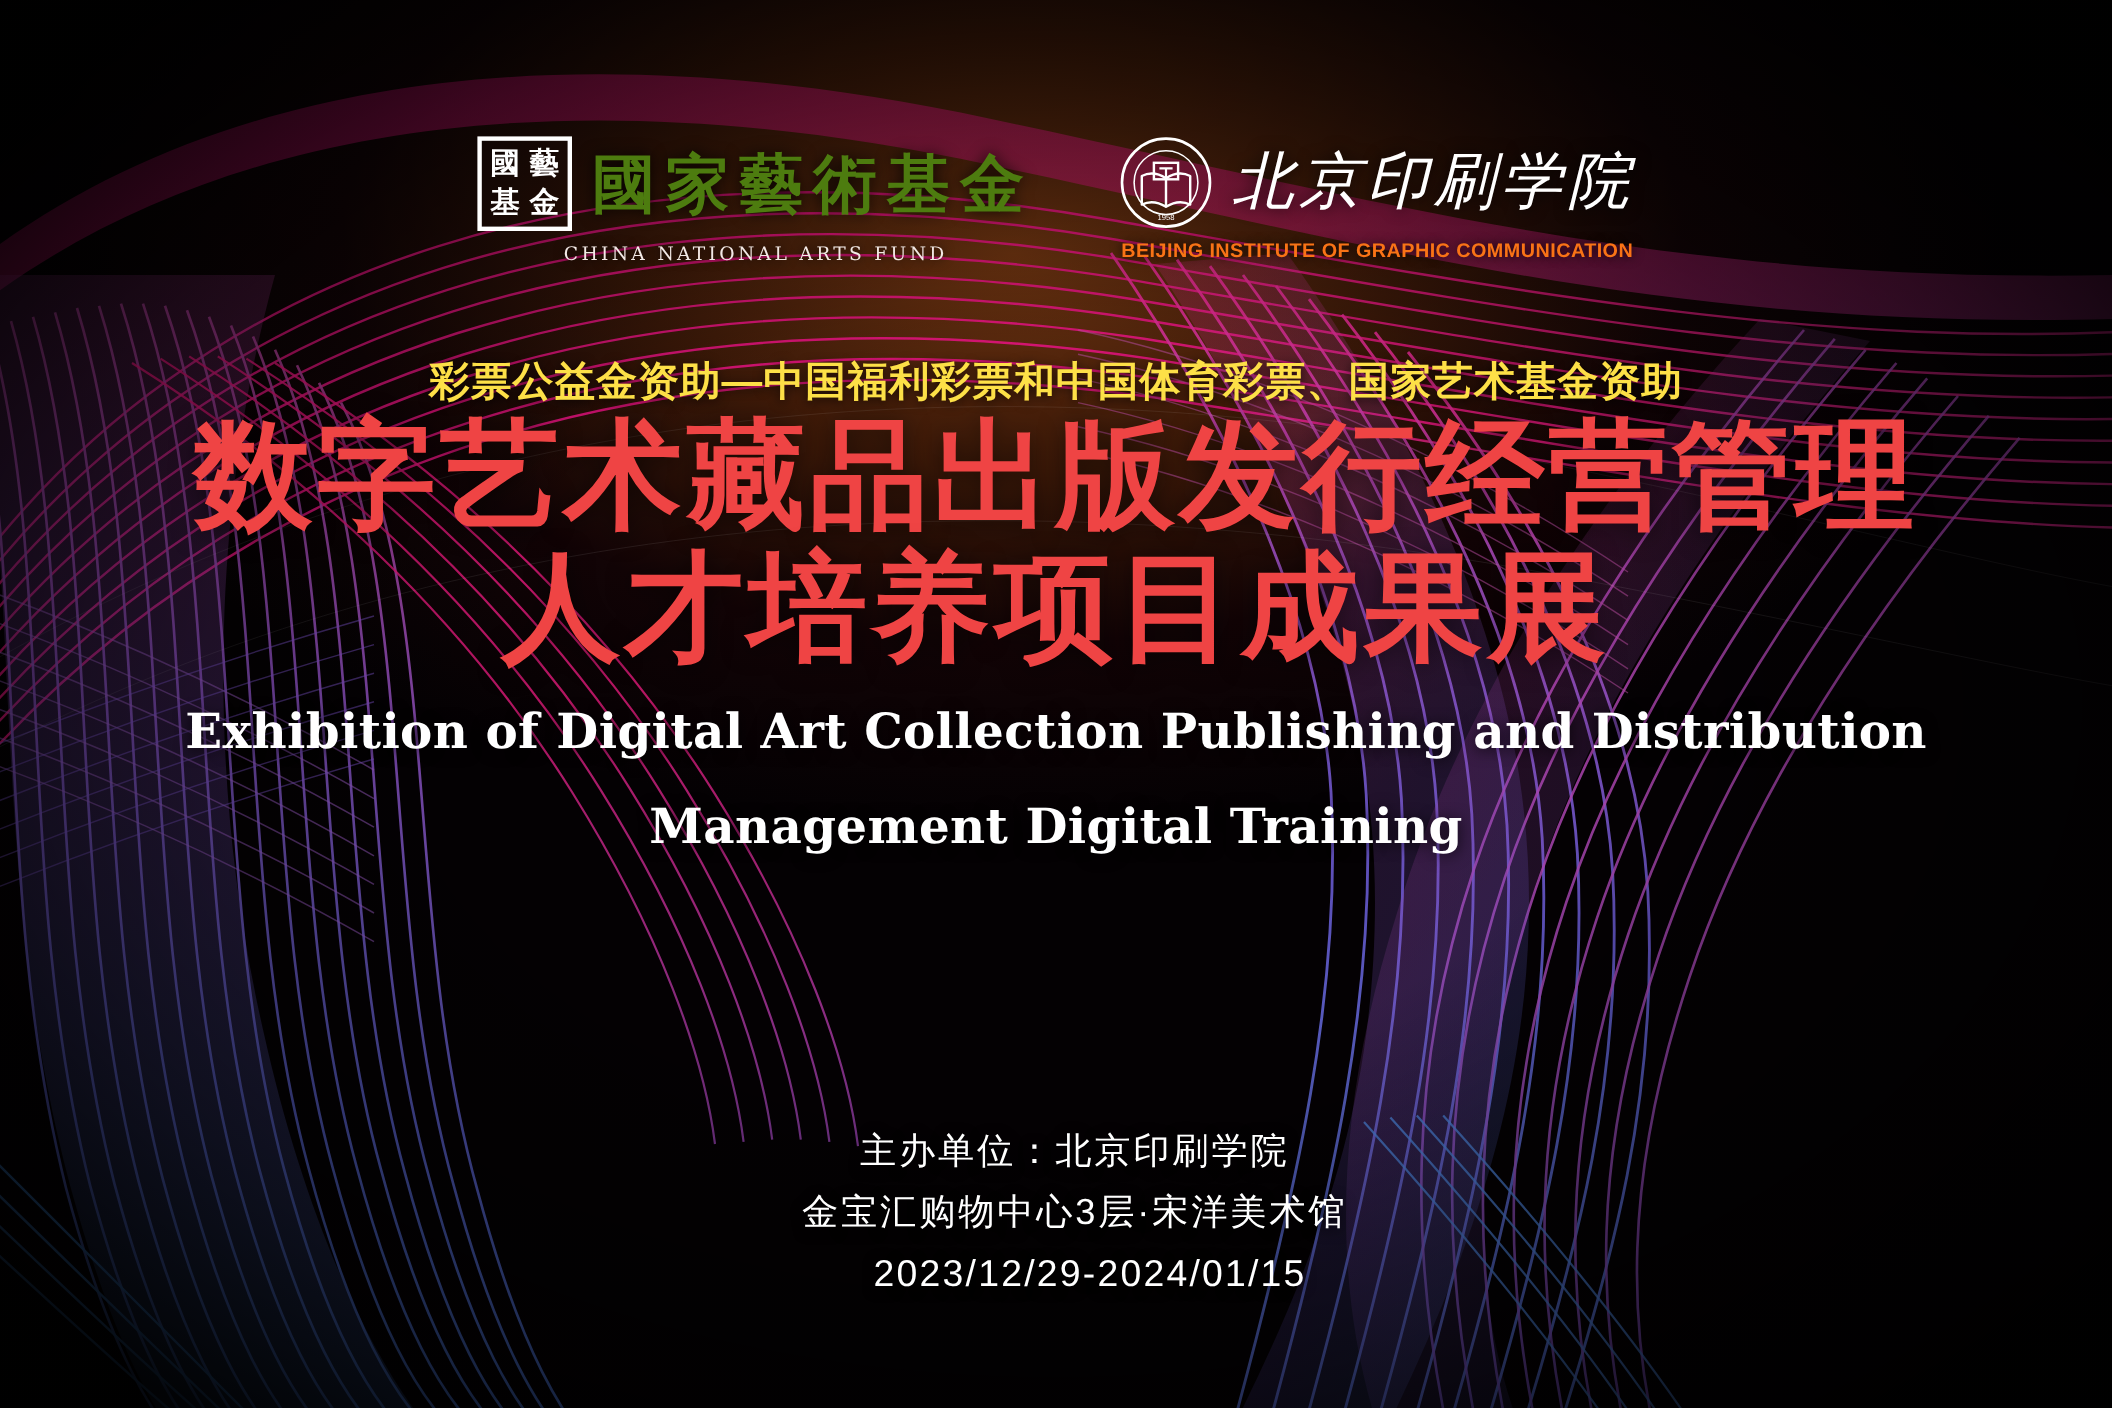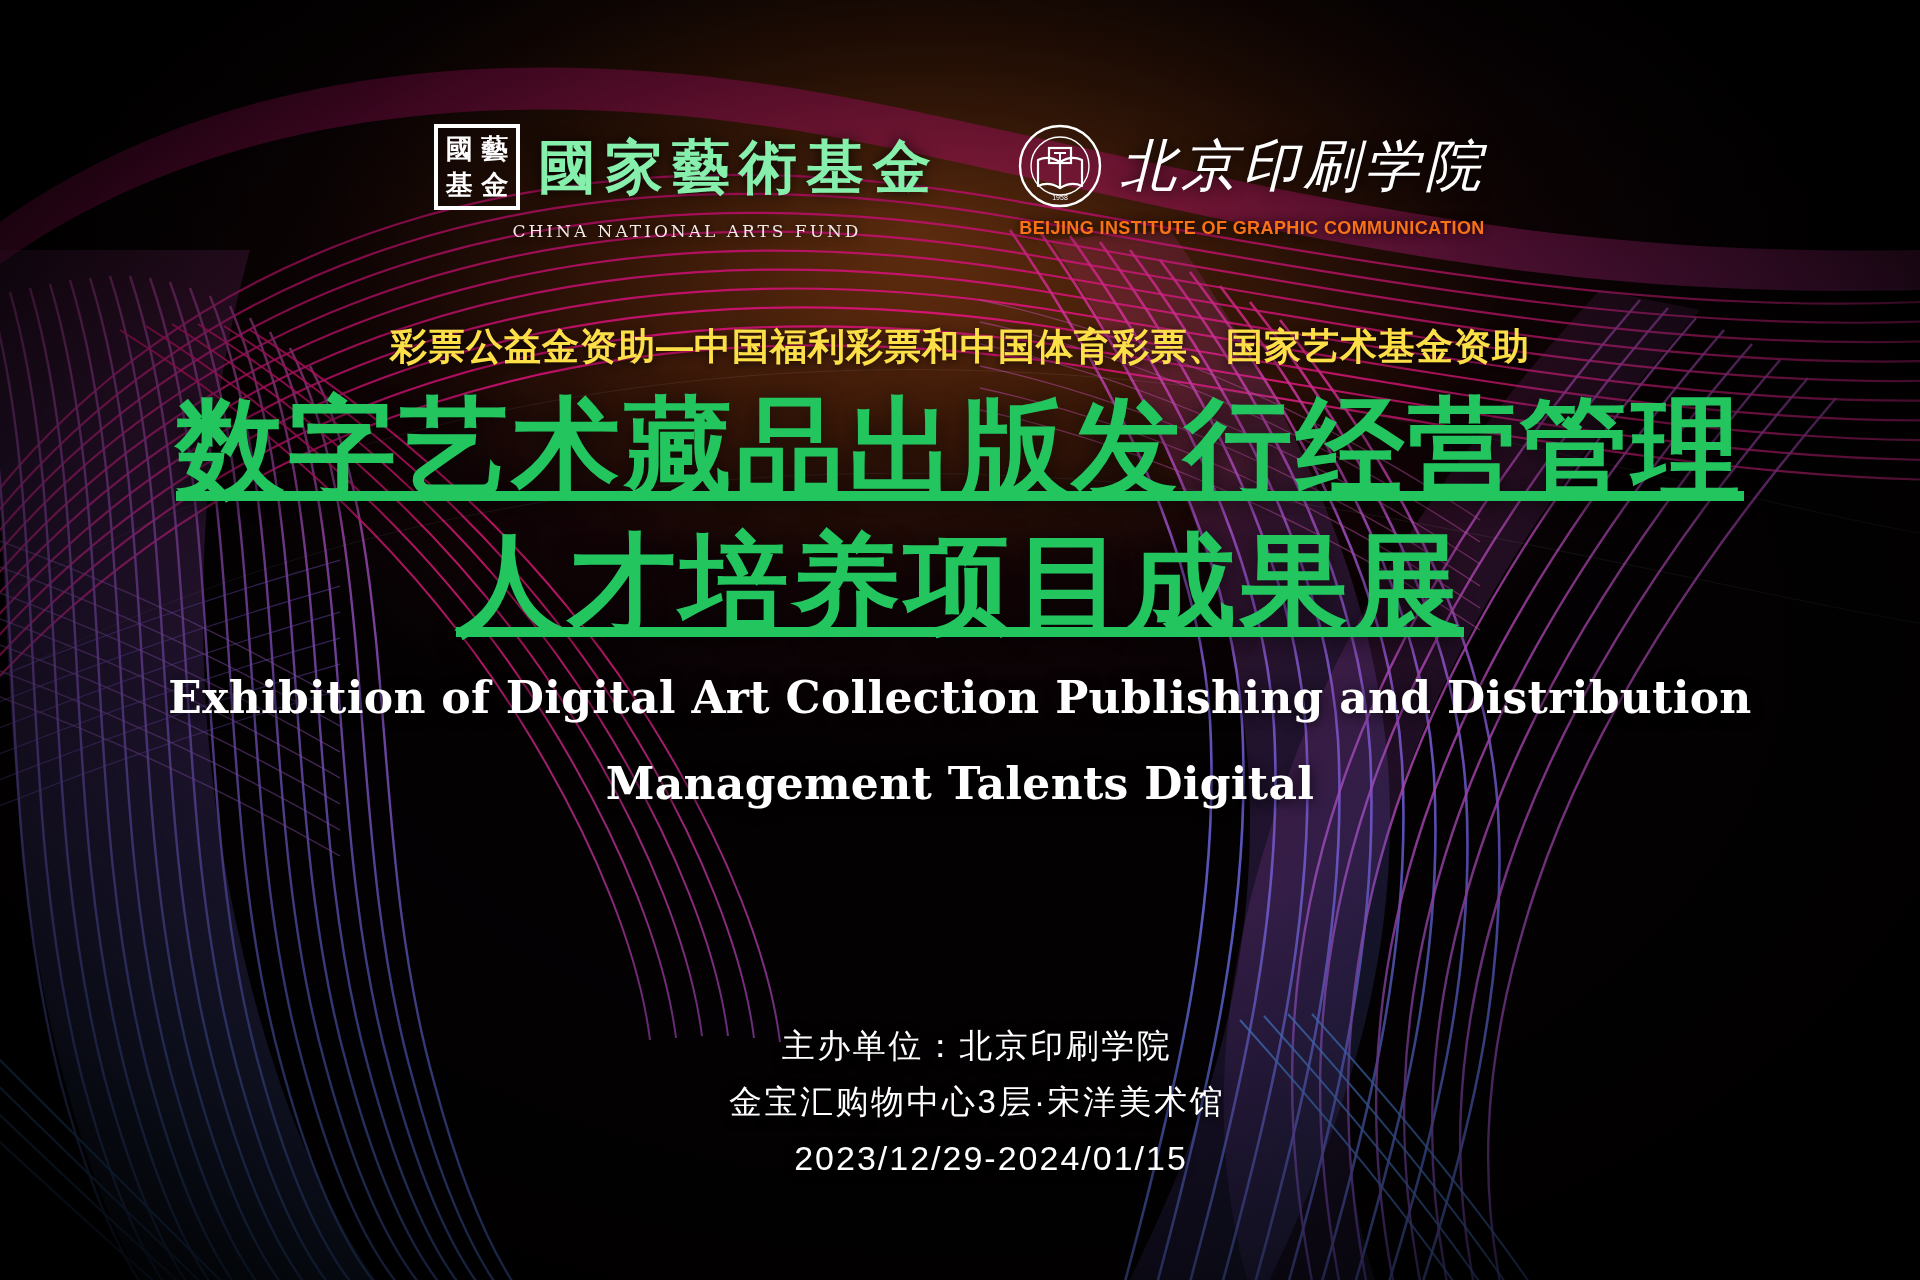--- a/index.html
+++ b/index.html
@@ -50,21 +50,21 @@
     display:grid; grid-template-columns:1fr 1fr; grid-template-rows:1fr 1fr;
     padding:5px; gap:3px;
   }
   .seal span {
     display:block;
     color:#fff; font-family:"DejaVu Serif","Liberation Serif",serif;
     font-size:27px; line-height:32px; text-align:center;
     font-weight:700;
   }
   .naf-name {
-    color:#86efac; font-family:"DejaVu Serif","Liberation Serif",serif;
+    color:#4d7c0f; font-family:"DejaVu Serif","Liberation Serif",serif;
     font-size:58px; line-height:60px; letter-spacing:9px;
     font-weight:700; white-space:nowrap;
     text-shadow:0 0 14px rgba(0,0,0,.85);
   }
   .naf-en {
     margin-top:11px;
     color:#f3e9e6; font-family:"DejaVu Serif","Liberation Serif",serif;
     font-size:17px; letter-spacing:3.0px; white-space:nowrap;
     text-shadow:0 0 10px rgba(0,0,0,.9);
   }
@@ -85,25 +85,23 @@
 
   
   .titles { position:absolute; top:322px; left:0; right:0; z-index:6; text-align:center; }
 
   .subtitle {
     color:#fde047; font-size:37px; font-weight:700; letter-spacing:1px;
     white-space:nowrap;
     text-shadow:0 2px 10px rgba(0,0,0,.75);
   }
   .cn-title {
-    margin-top:16px;
-    color:#22c55e; font-weight:700; font-size:108px; line-height:120px;
+    color:#ef4444; font-weight:700; font-size:108px; line-height:120px;
     letter-spacing:4px; white-space:nowrap;
     text-shadow:0 3px 22px rgba(0,0,0,.55);
-    text-decoration:underline;
   }
   .en-title {
     margin-top:22px;
     color:#fff; font-family:"DejaVu Serif","Liberation Serif",serif;
     font-weight:700; font-size:44px; line-height:64px; letter-spacing:.3px;
     white-space:nowrap;
     text-shadow:0 2px 14px rgba(0,0,0,.8);
   }
 
   
@@ -318,21 +316,21 @@
       <div class="bigc-en">BEIJING INSTITUTE OF GRAPHIC COMMUNICATION</div>
     </div>
 
   </div>
 
   <div class="titles">
     <div class="subtitle">彩票公益金资助—中国福利彩票和中国体育彩票、国家艺术基金资助</div>
     <div class="cn-title">数字艺术藏品出版发行经营管理</div>
     <div class="cn-title">人才培养项目成果展</div>
     <div class="en-title">Exhibition of Digital Art Collection Publishing and Distribution</div>
-    <div class="en-title">Management Talents Digital</div>
+    <div class="en-title">Management Digital Training</div>
   </div>
 
   <div class="footer">
     <div>主办单位：北京印刷学院</div>
     <div>金宝汇购物中心3层·宋洋美术馆</div>
     <div class="fdate">2023/12/29-2024/01/15</div>
   </div>
 
 </div>
 

